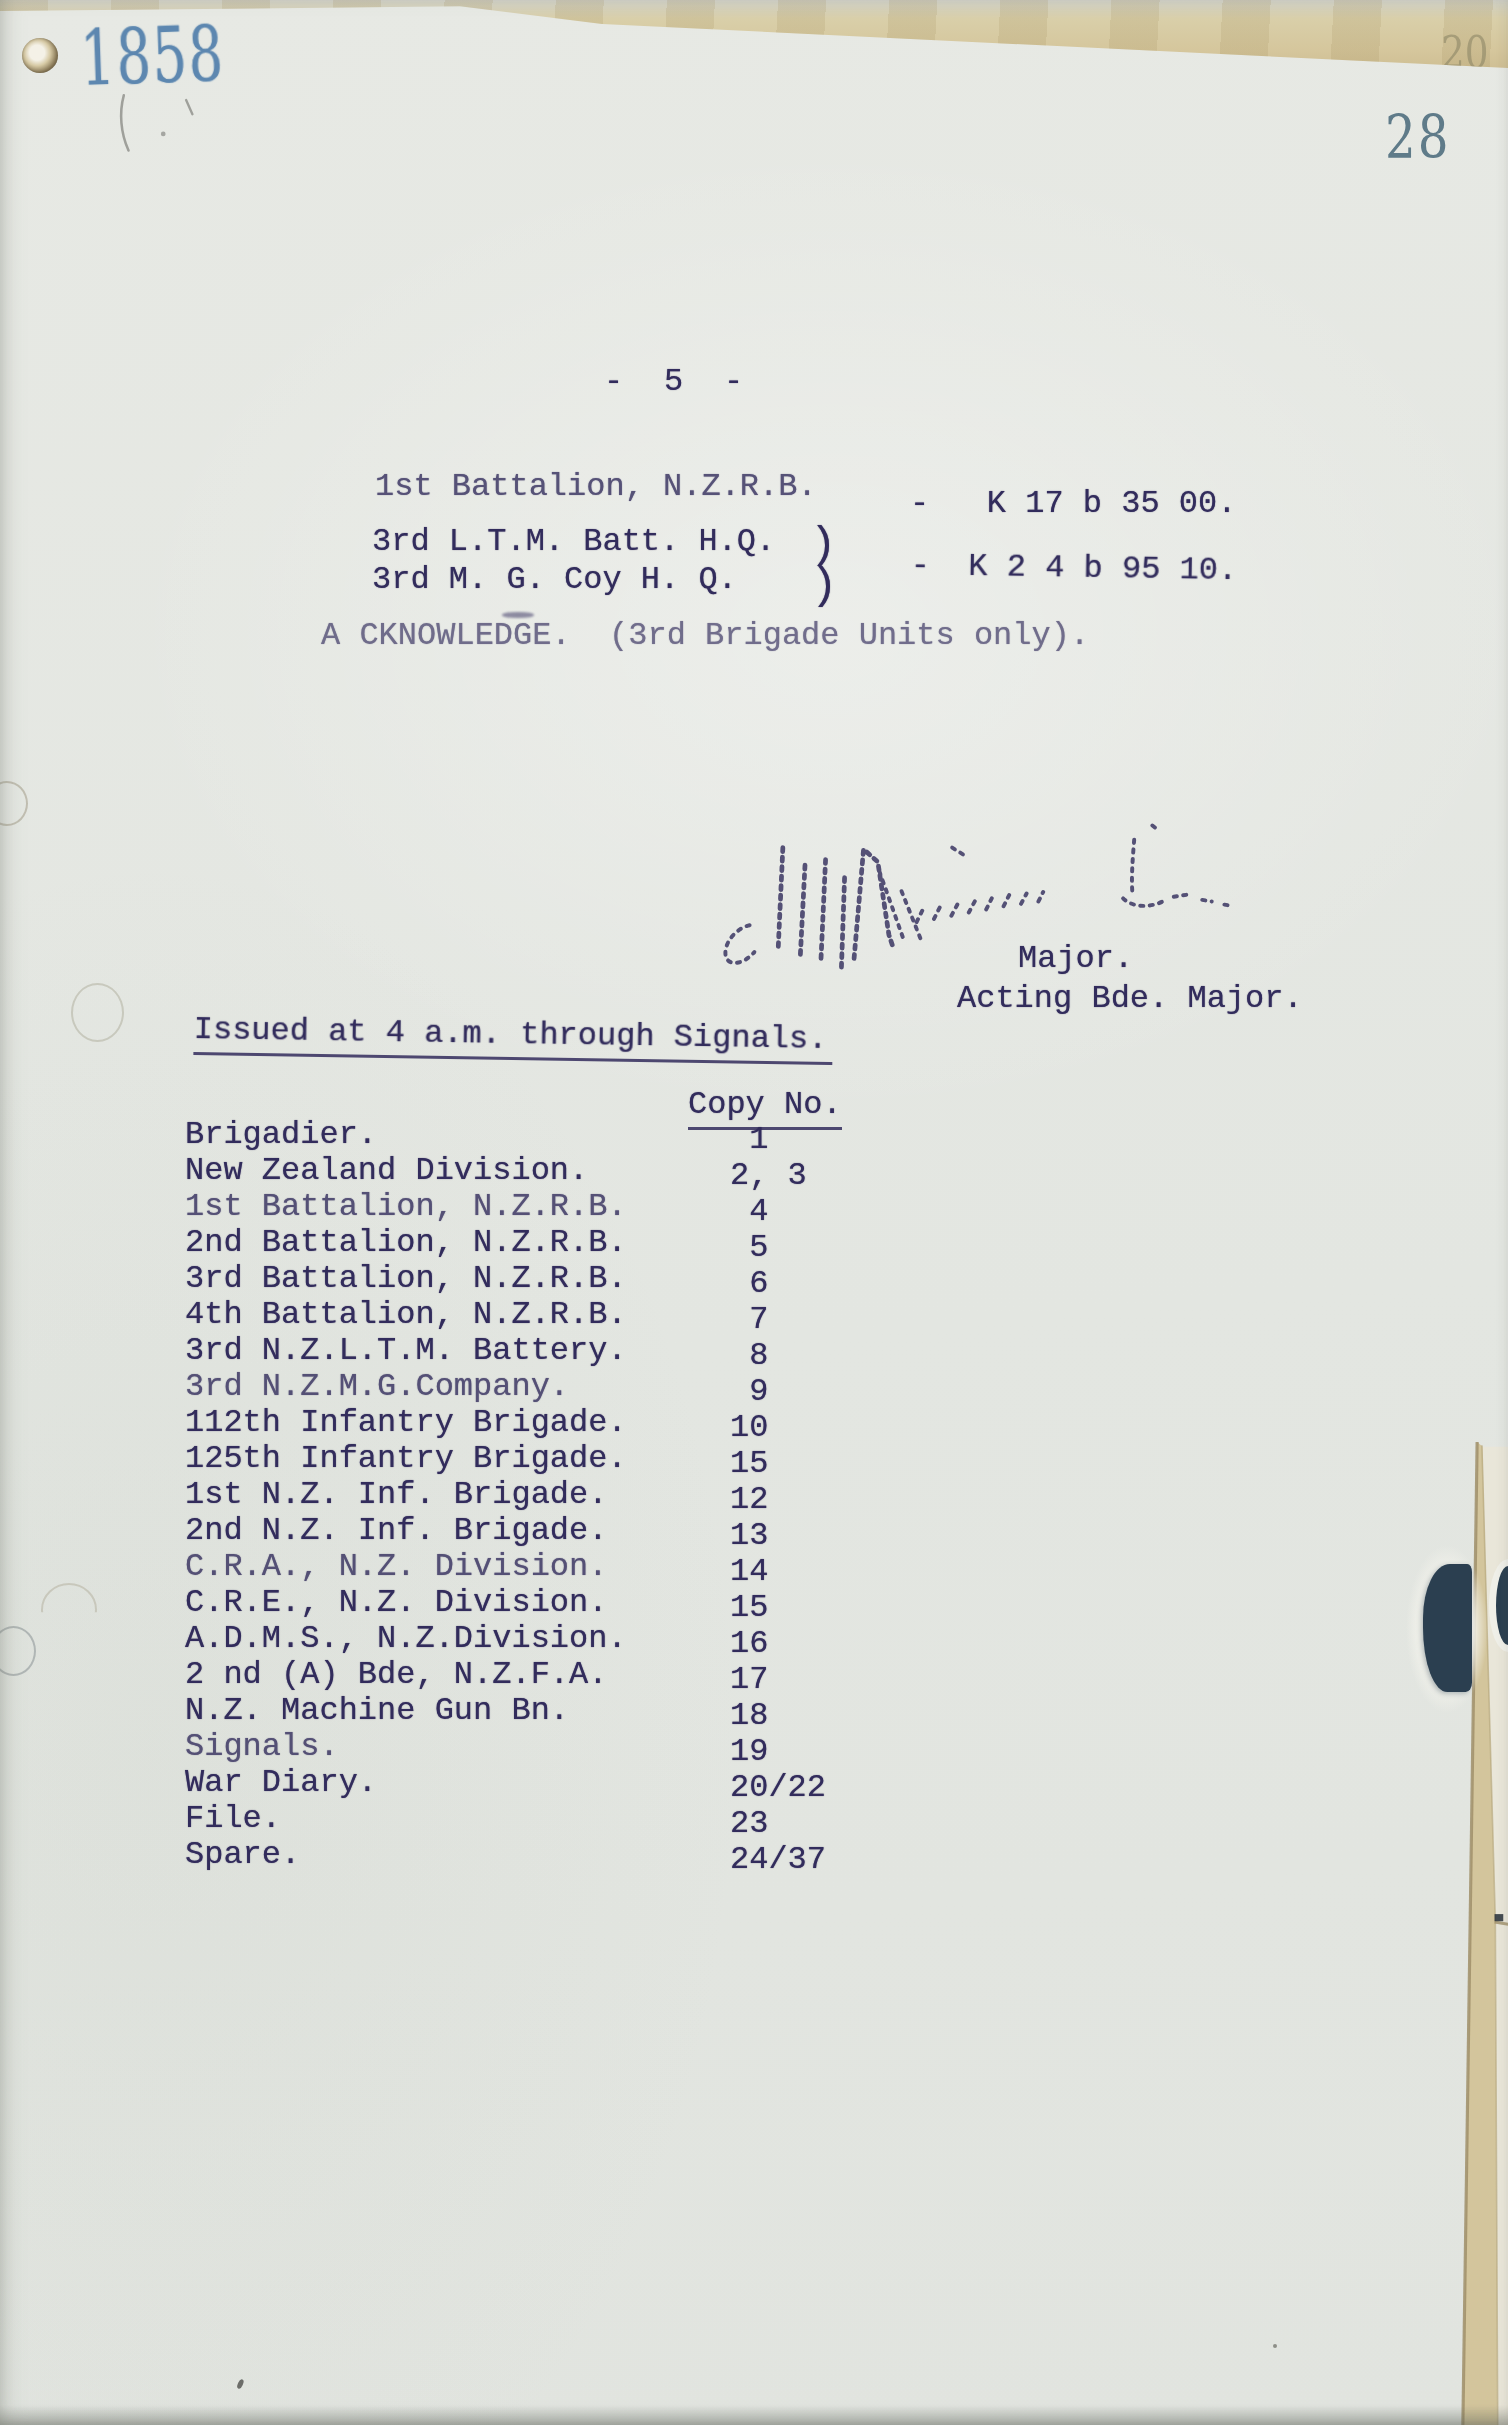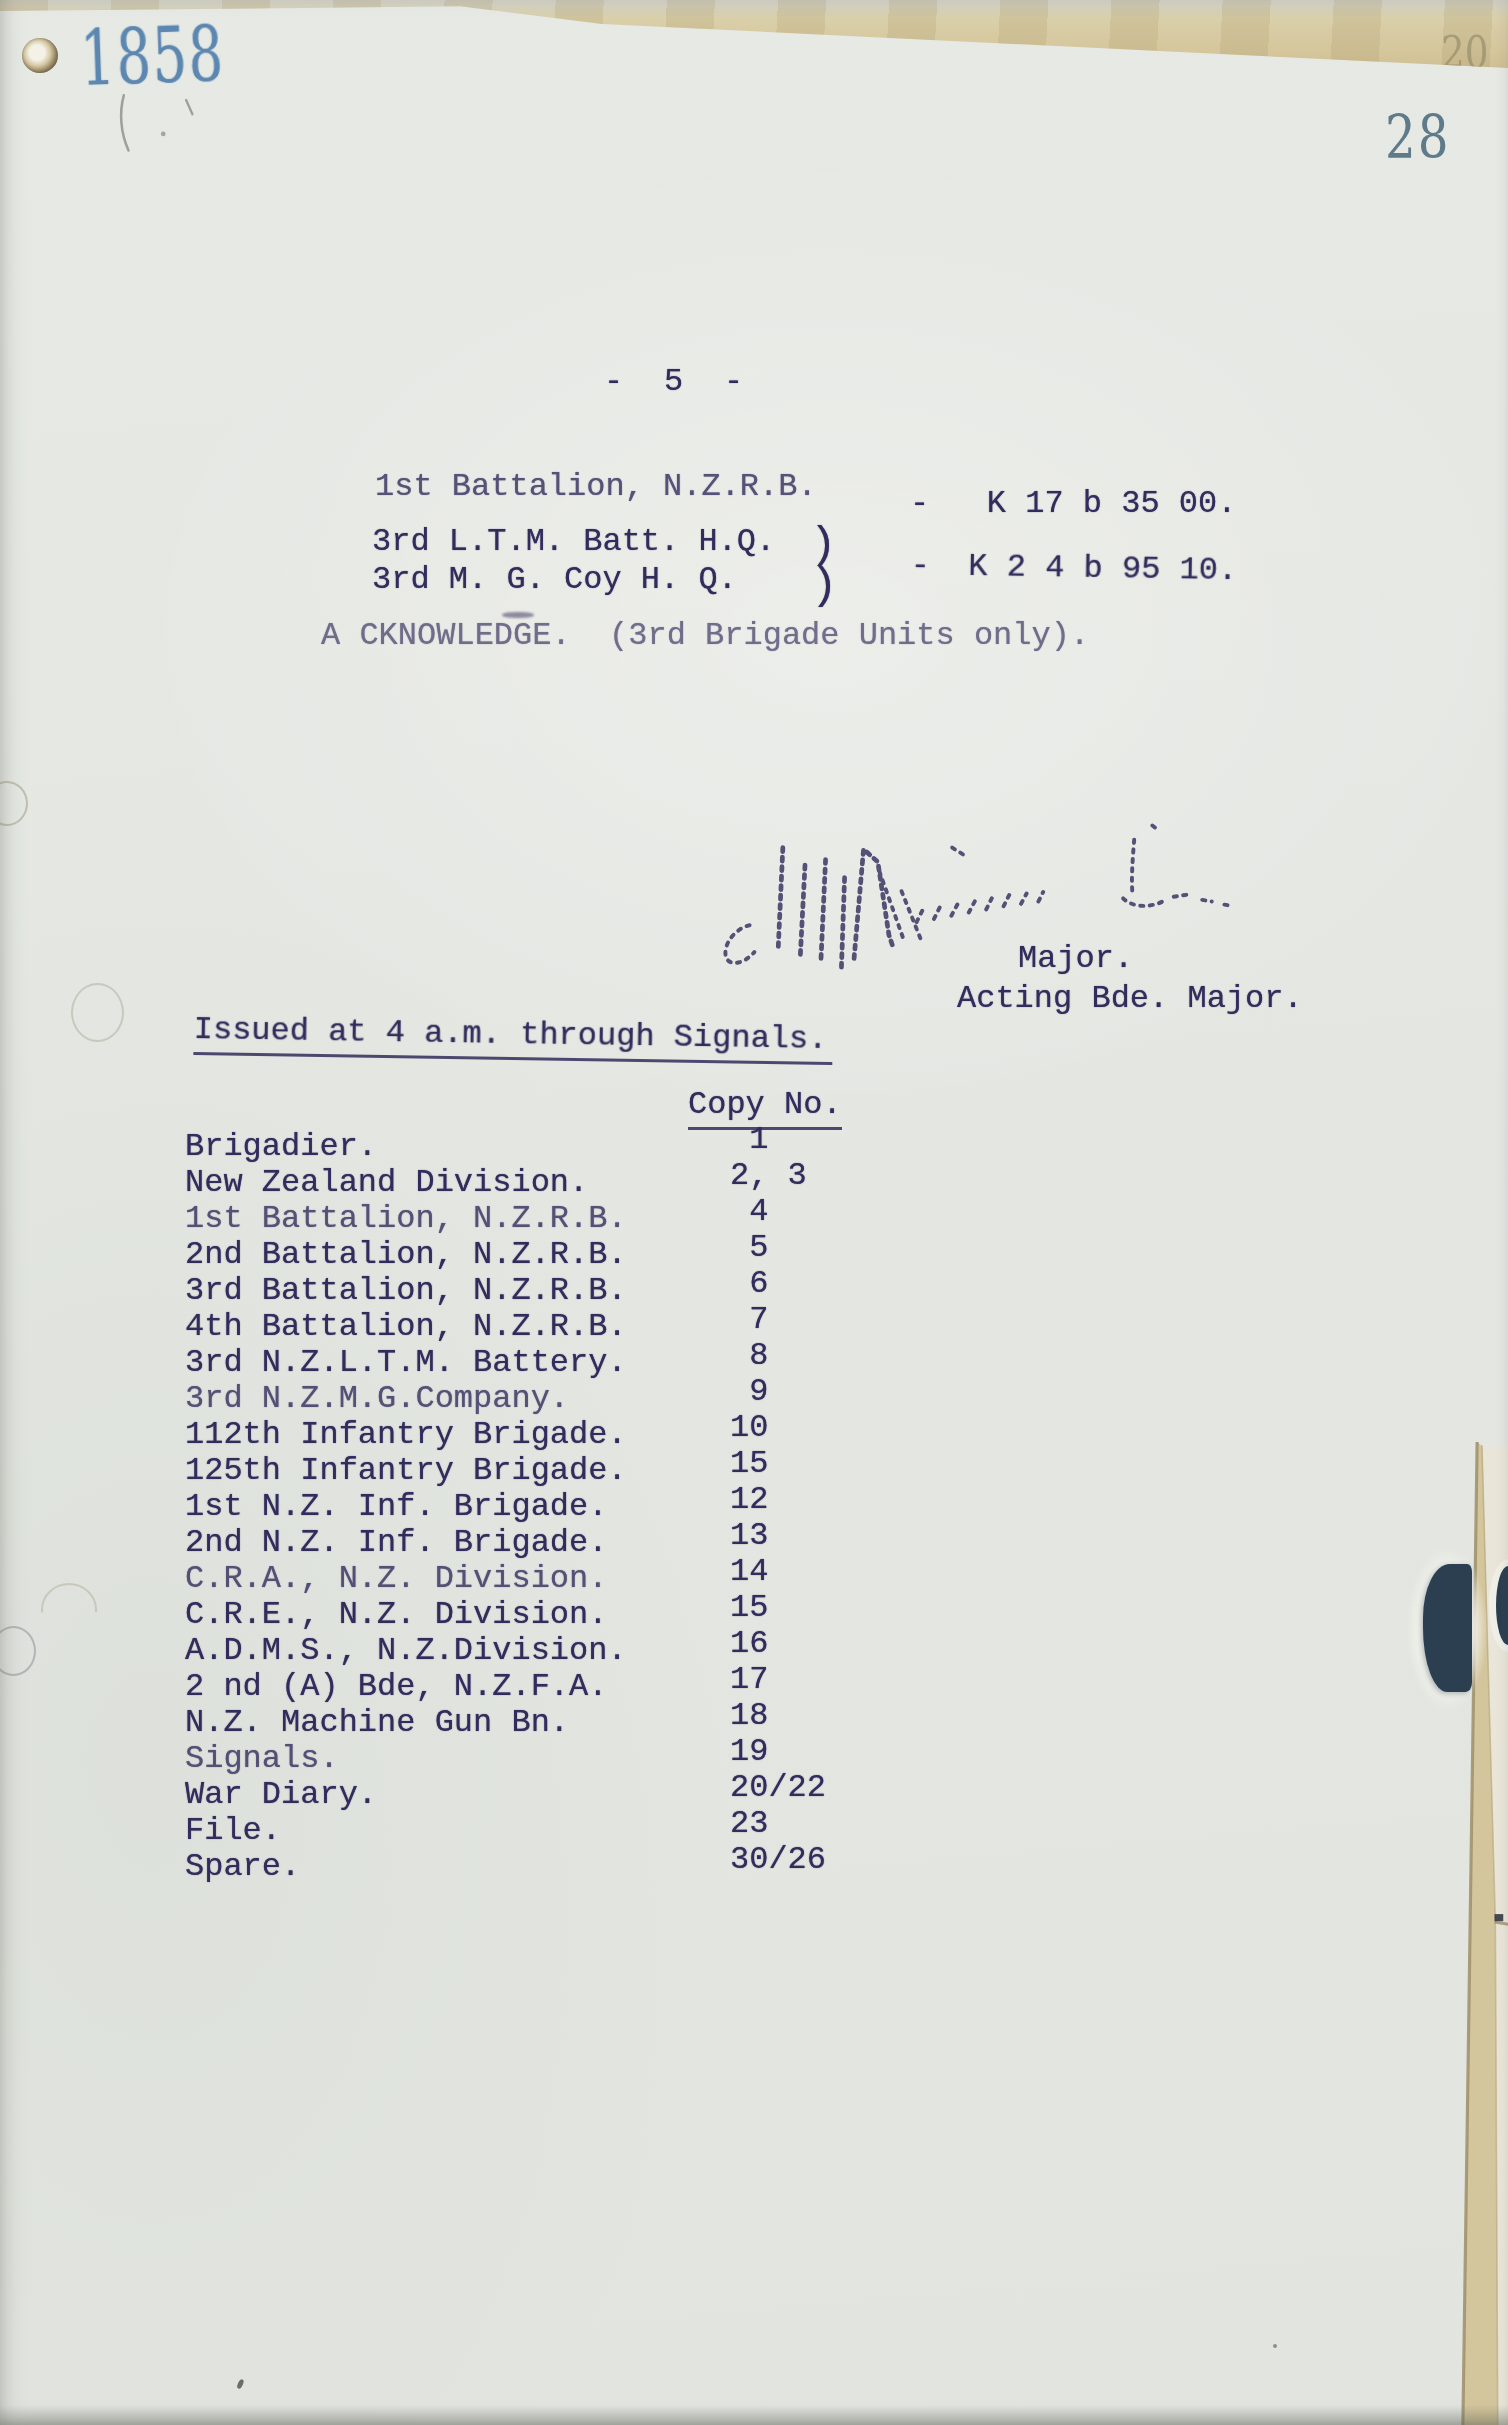--- a/index.html
+++ b/index.html
@@ -63,21 +63,21 @@
   .page-header{left:604px;top:366px;letter-spacing:0.8px;}
   .u-line{border-bottom:3.2px solid rgba(50,44,92,.85);padding-bottom:6.3px;}
   .issue{transform:rotate(.9deg);transform-origin:left top;padding-right:4.8px;}
   .brace{font-size:44px;}
   .ref2{transform:rotate(.9deg);transform-origin:left top;}
   .smudge{left:502px;top:612px;width:32px;height:6.3px;background:#322c5c;opacity:.5;
           border-radius:45%;filter:blur(0.8px);z-index:10;}
   
   .dist{left:185px;top:1119px;width:713px;z-index:10;}
   .dist-row{position:relative;height:36px;}
-  .dist-label{position:absolute;left:0;top:12px;}
+  .dist-label{position:absolute;left:0;top:0;}
   .dist-copy{position:absolute;left:545px;top:4.8px;}
   .copy-header{left:688px;top:1089px;text-align:center;}
   
   .ring{border-radius:50%;z-index:4;}
   .ringA{left:-14.3px;top:781px;width:38px;height:41px;border:2.4px solid rgba(140,130,105,.40);}
   .ringB{left:71px;top:983px;width:49px;height:55px;border:2.4px solid rgba(150,145,122,.35);}
   .ringC{left:-9.5px;top:1626px;width:41px;height:46px;border:2.4px solid rgba(120,128,132,.45);}
   .ringD{left:41px;top:1583px;width:52px;height:49px;border:2.4px solid rgba(150,140,112,.30);
          clip-path:polygon(0 0,100% 0,100% 55%,0 55%);}
   .speck1{left:238px;top:2379px;width:4.8px;height:9.5px;background:#3a3a38;opacity:.7;
@@ -247,21 +247,21 @@
       <div class="dist-row">
         <span class="typed dist-label">War Diary.</span>
         <span class="typed dist-copy">20/22</span>
       </div>
       <div class="dist-row">
         <span class="typed dist-label">File.</span>
         <span class="typed dist-copy">23</span>
       </div>
       <div class="dist-row">
         <span class="typed dist-label">Spare.</span>
-        <span class="typed dist-copy">30/26</span>
+        <span class="typed dist-copy">24/37</span>
       </div>
     </div>
 
   <div class="abs ring ringA"></div>
   <div class="abs ring ringB"></div>
   <div class="abs ring ringC"></div>
   <div class="abs ring ringD"></div>
   <div class="abs speck1"></div>
   <div class="abs speck2"></div>
 

